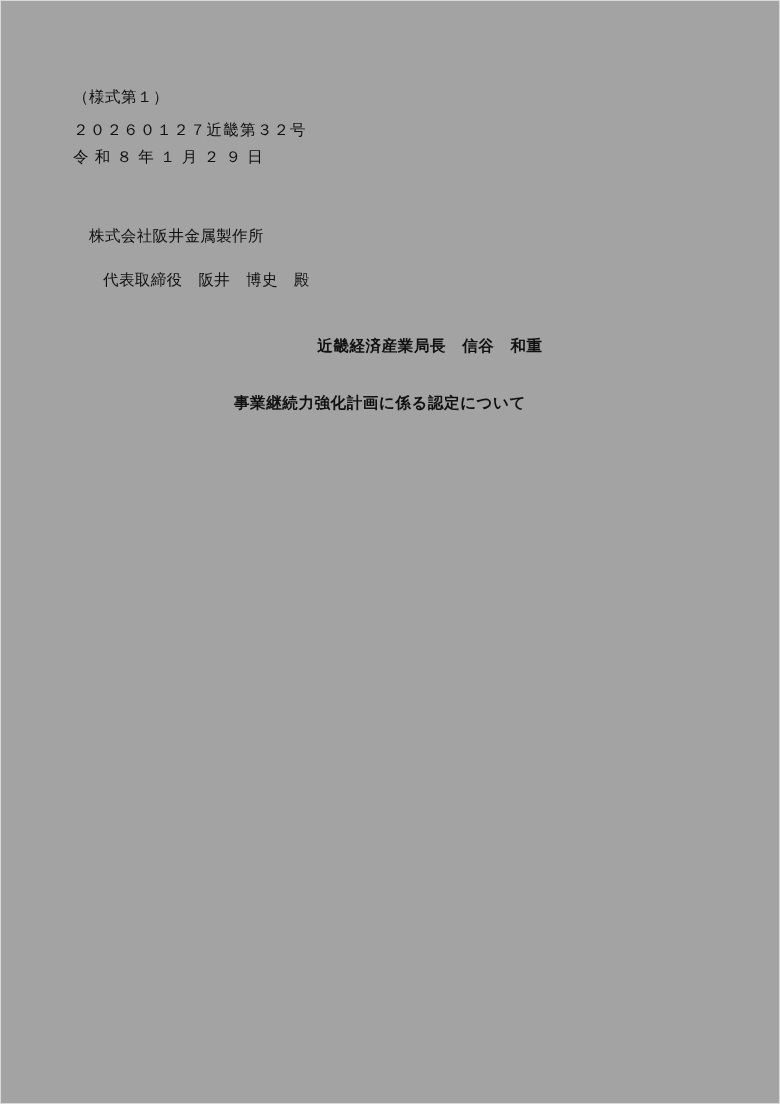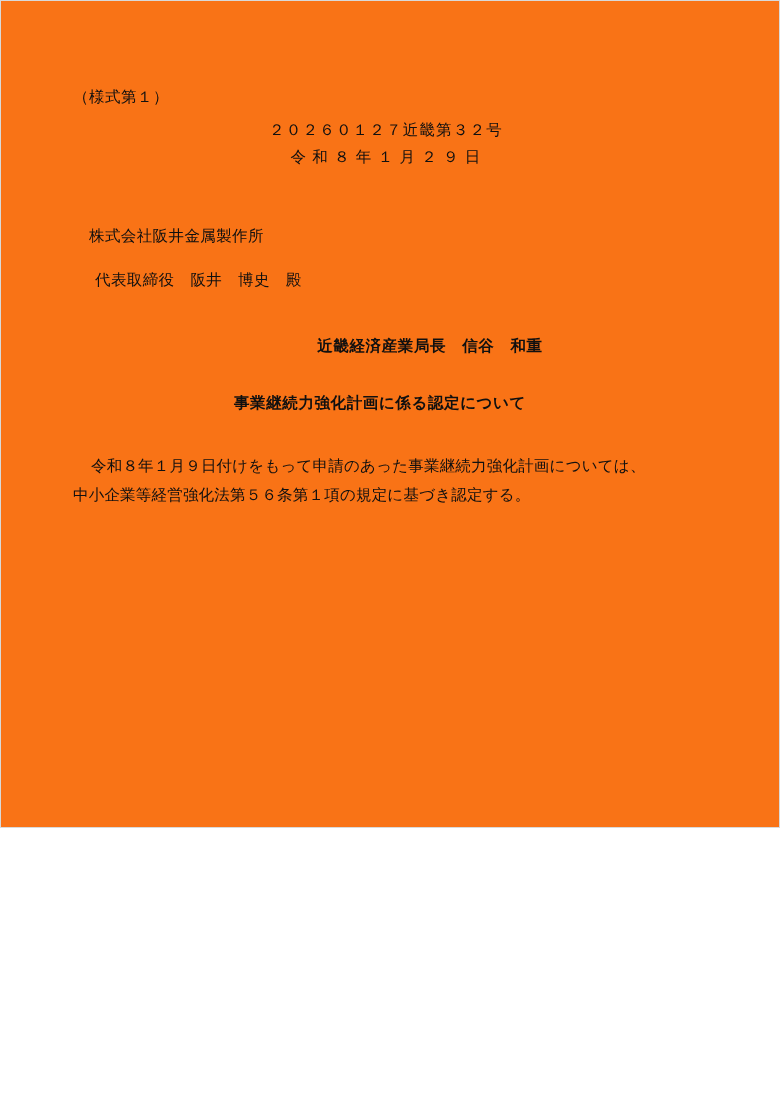--- a/index.html
+++ b/index.html
@@ -11,39 +11,39 @@
     width: 780px;
     height: 1104px;
     font-family: "Liberation Serif", "DejaVu Serif", serif;
     color: #101010;
     position: relative;
     overflow: hidden;
   }
   .page {
     position: relative;
     width: 780px;
-    height: 828px;
-    background: #f97316;
+    height: 1104px;
+    background: #a3a3a3;
     border: 1px solid #d9d9d9;
     box-sizing: border-box;
   }
   .doc-body {
     position: absolute;
     left: 72px;
     top: 84px;
     width: 636px;
   }
   .form-no {
     font-size: 15.5px;
     letter-spacing: 0.5px;
     line-height: 1.6;
     margin: 0 0 10px 0;
   }
   .doc-number-block {
-    text-align: center;
+    text-align: left;
     padding-right: 10px;
     margin-top: -4px;
   }
   .doc-number,
   .doc-date {
     font-size: 15.5px;
     line-height: 1.75;
     letter-spacing: 1.2px;
     margin: 0;
     white-space: pre;
@@ -53,21 +53,21 @@
   }
   .addressee-company {
     font-size: 15.5px;
     line-height: 1.8;
     margin: 16px;
     letter-spacing: 0.4px;
   }
   .addressee-person {
     font-size: 15.5px;
     line-height: 1.8;
-    margin: 0;
+    margin: 8px;
     padding-left: 22px;
     letter-spacing: 0.4px;
     white-space: pre;
   }
   .issuer-block {
     margin-top: 42px;
     text-align: center;
     padding-left: 78px;
     font-weight: bold;
   }
@@ -120,19 +120,15 @@
     </div>
 
     <div class="issuer-block">
       <p class="issuer">近畿経済産業局長　信谷　和重</p>
     </div>
 
     <div class="title-block">
       <p class="doc-title">事業継続力強化計画に係る認定について</p>
     </div>
 
-    <div class="content-block">
-      <p class="content-line indent">令和８年１月９日付けをもって申請のあった事業継続力強化計画については、</p>
-      <p class="content-line">中小企業等経営強化法第５６条第１項の規定に基づき認定する。</p>
-    </div>
 
   </div>
 </div>
 
 </body></html>

